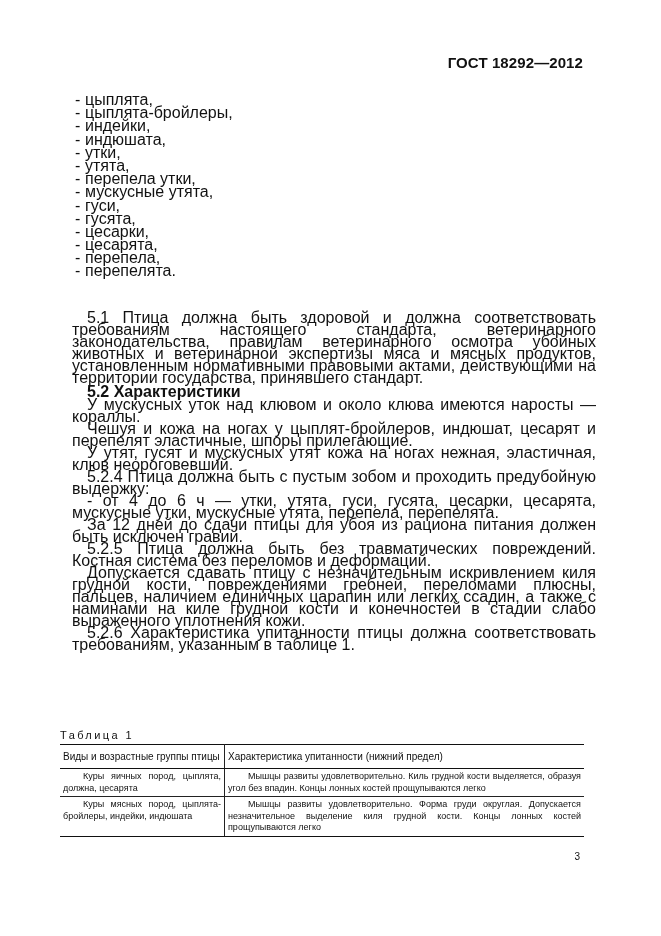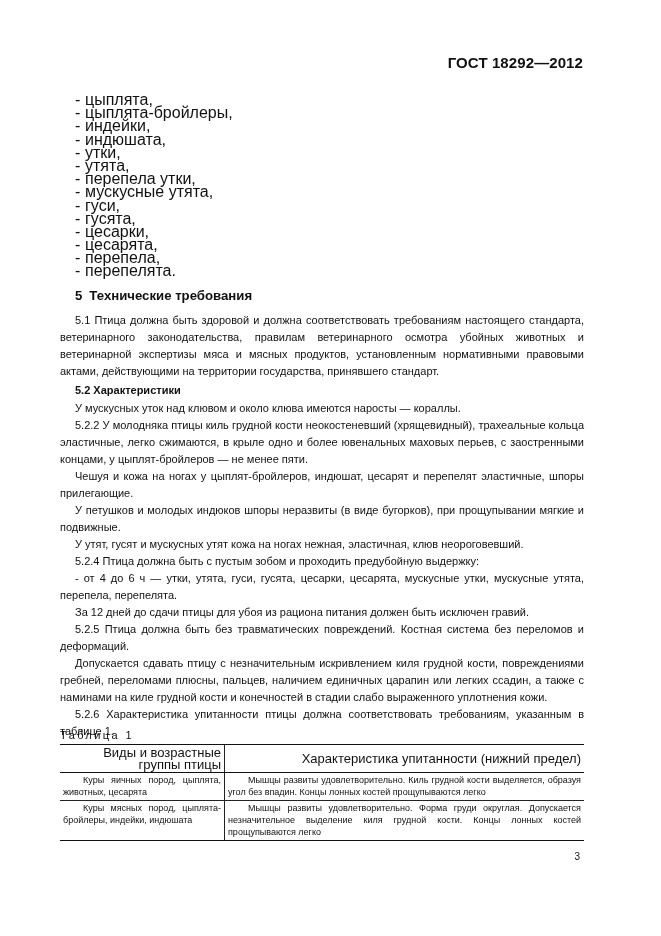--- a/index.html
+++ b/index.html
@@ -14,36 +14,36 @@
   }
   .list { position: absolute; left: 75px; top: 93px; margin: 0; padding: 0; list-style: none; }
   .list li { font-size: 16px; line-height: 13.2px; height: 13.2px; white-space: nowrap; }
   .list li .dash { display: inline-block; width: 10px; }
   .section-title {
     position: absolute; left: 75px; top: 288px;
     font-weight: bold; font-size: 13.2px; white-space: nowrap;
   }
   .section-title .num { margin-right: 7px; }
   .body {
-    position: absolute; left: 60px; top: 312px; width: 524px;
-    font-size: 11px; line-height: 17px;
+    position: absolute; left: 72px; top: 312px; width: 524px;
+    font-size: 16px; line-height: 12px;
   }
   .body p { margin: 0; text-align: justify; text-align-last: left; text-indent: 15px; }
   .body p.sub { font-weight: bold; margin: 2px 0 1px 0; }
   .body p.dashitem { text-indent: 15px; }
   .caption {
     position: absolute; left: 60px; top: 729px;
     font-size: 11px; letter-spacing: 2.4px; white-space: nowrap;
   }
   table.t1 {
     position: absolute; left: 60px; top: 744px; width: 524px;
     border-collapse: collapse; font-size: 9px; line-height: 11.6px;
   }
   table.t1 th, table.t1 td { border: 1px solid #222; padding: 2px 3px; vertical-align: top; }
-  table.t1 thead th { border-top: 1.5px solid #111; border-bottom: 1.5px solid #111; font-weight: normal; font-size: 13px; height: 19px; vertical-align: middle; text-align: right; }
+  table.t1 thead th { border-top: 1.5px solid #111; border-bottom: 1.5px solid #111; font-weight: normal; font-size: 10px; height: 19px; vertical-align: middle; text-align: left; }
   table.t1 th:first-child, table.t1 td:first-child { border-left: none; width: 158px; }
   table.t1 th:last-child, table.t1 td:last-child { border-right: none; }
   table.t1 tbody tr:last-child td { border-bottom: 1.5px solid #111; }
   table.t1 td { text-align: justify; text-align-last: left; }
   table.t1 td .ind { display: inline-block; width: 20px; }
   .page-num { position: absolute; right: 81px; top: 851px; font-size: 10px; }
 </style>
 </head>
 <body>
 
@@ -60,52 +60,47 @@
     <li><span class="dash">-</span><span>перепела утки,</span></li>
     <li><span class="dash">-</span><span>мускусные утята,</span></li>
     <li><span class="dash">-</span><span>гуси,</span></li>
     <li><span class="dash">-</span><span>гусята,</span></li>
     <li><span class="dash">-</span><span>цесарки,</span></li>
     <li><span class="dash">-</span><span>цесарята,</span></li>
     <li><span class="dash">-</span><span>перепела,</span></li>
     <li><span class="dash">-</span><span>перепелята.</span></li>
   </ul>
 
-  <div class="section-title">
-    <span class="num">5</span><span>Технические требования</span>
-  </div>
 
   <div class="body">
     <p>5.1  Птица должна быть здоровой и должна соответствовать требованиям настоящего стандарта, ветеринарного законодательства, правилам ветеринарного осмотра убойных животных и ветеринарной экспертизы мяса и мясных продуктов, установленным нормативными правовыми актами, действующими на территории государства, принявшего стандарт.</p>
     <p class="sub">5.2  Характеристики</p>
     <p>У мускусных уток над клювом и около клюва имеются наросты — кораллы.</p>
-    <p>5.2.2  У молодняка птицы киль грудной кости неокостеневший (хрящевидный), трахеальные кольца эластичные, легко сжимаются, в крыле одно и более ювенальных маховых перьев, с заостренными концами, у цыплят-бройлеров — не менее пяти.</p>
     <p>Чешуя и кожа на ногах у цыплят-бройлеров, индюшат, цесарят и перепелят эластичные, шпоры прилегающие.</p>
-    <p>У петушков и молодых индюков шпоры неразвиты (в виде бугорков), при прощупывании мягкие и подвижные.</p>
     <p>У утят, гусят и мускусных утят кожа на ногах нежная, эластичная, клюв неороговевший.</p>
     <p>5.2.4  Птица должна быть с пустым зобом и проходить предубойную выдержку:</p>
     <p class="dashitem">-  от 4 до 6 ч — утки, утята, гуси, гусята, цесарки, цесарята, мускусные утки, мускусные утята, перепела, перепелята.</p>
     <p>За 12 дней до сдачи птицы для убоя из рациона питания должен быть исключен гравий.</p>
     <p>5.2.5  Птица должна быть без травматических повреждений. Костная система без переломов и деформаций.</p>
     <p>Допускается сдавать птицу с незначительным искривлением киля грудной кости, повреждениями гребней, переломами плюсны, пальцев, наличием единичных царапин или легких ссадин, а также с наминами на киле грудной кости и конечностей в стадии слабо выраженного уплотнения кожи.</p>
     <p>5.2.6  Характеристика упитанности птицы должна соответствовать требованиям, указанным в таблице 1.</p>
   </div>
 
   <div class="caption">Таблица 1</div>
 
   <table class="t1">
     <thead>
       <tr>
         <th>Виды и возрастные группы птицы</th>
         <th>Характеристика упитанности (нижний предел)</th>
       </tr>
     </thead>
     <tbody>
       <tr>
-        <td><span class="ind"></span><span>Куры яичных пород, цыплята, животных, цесарята</span></td>
+        <td><span class="ind"></span><span>Куры яичных пород, цыплята, должна, цесарята</span></td>
         <td><span class="ind"></span><span>Мышцы развиты удовлетворительно. Киль грудной кости выделяется, образуя угол без впадин. Концы лонных костей прощупываются легко</span></td>
       </tr>
       <tr>
         <td><span class="ind"></span><span>Куры мясных пород, цыплята-бройлеры, индейки, индюшата</span></td>
         <td><span class="ind"></span><span>Мышцы развиты удовлетворительно. Форма груди округлая. Допускается незначительное выделение киля грудной кости. Концы лонных костей прощупываются легко</span></td>
       </tr>
     </tbody>
   </table>
 
   <div class="page-num">3</div>

